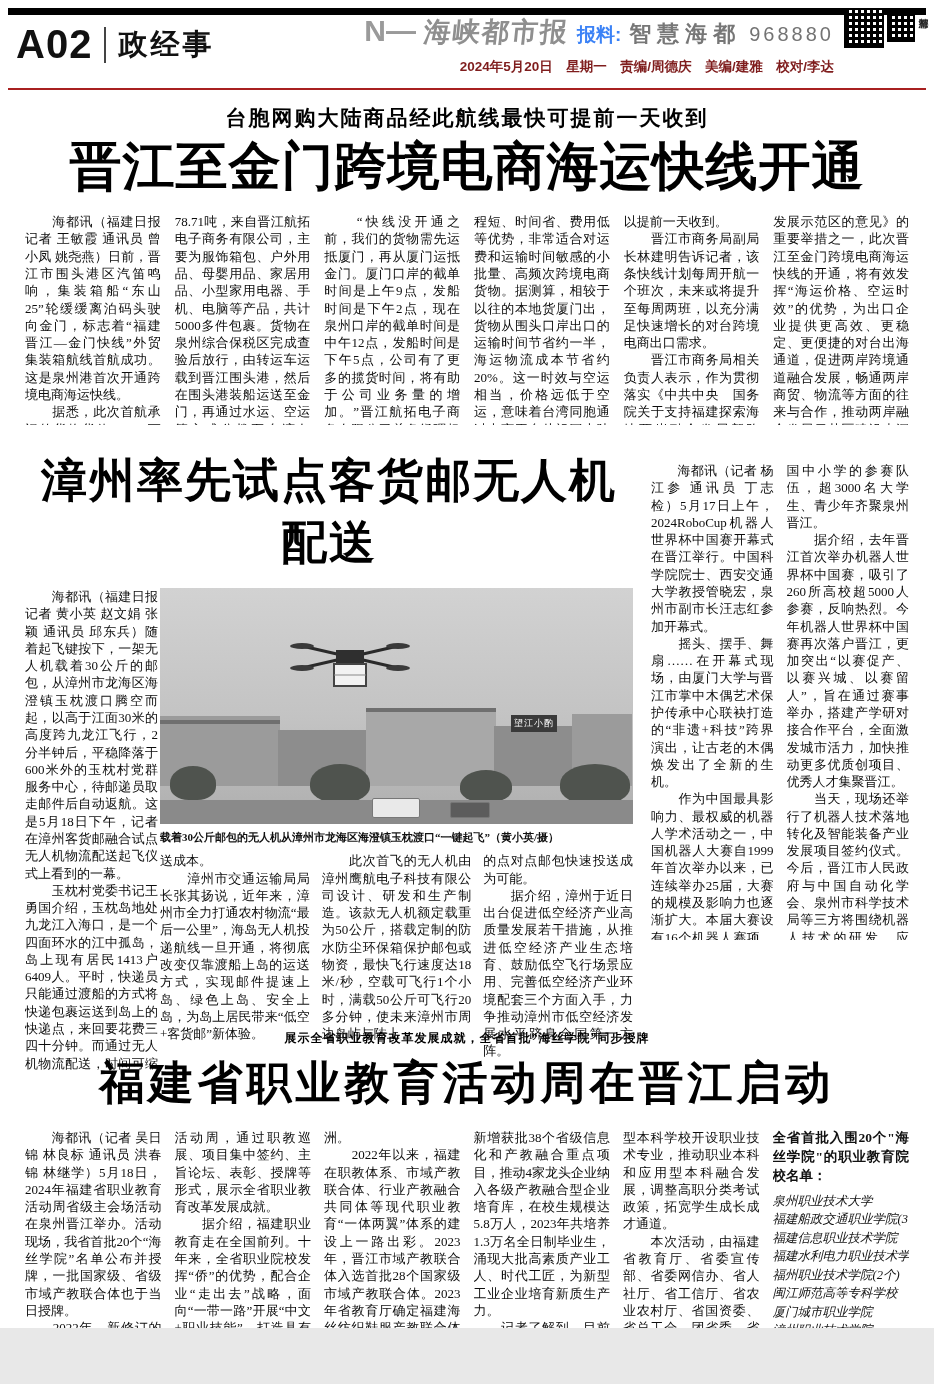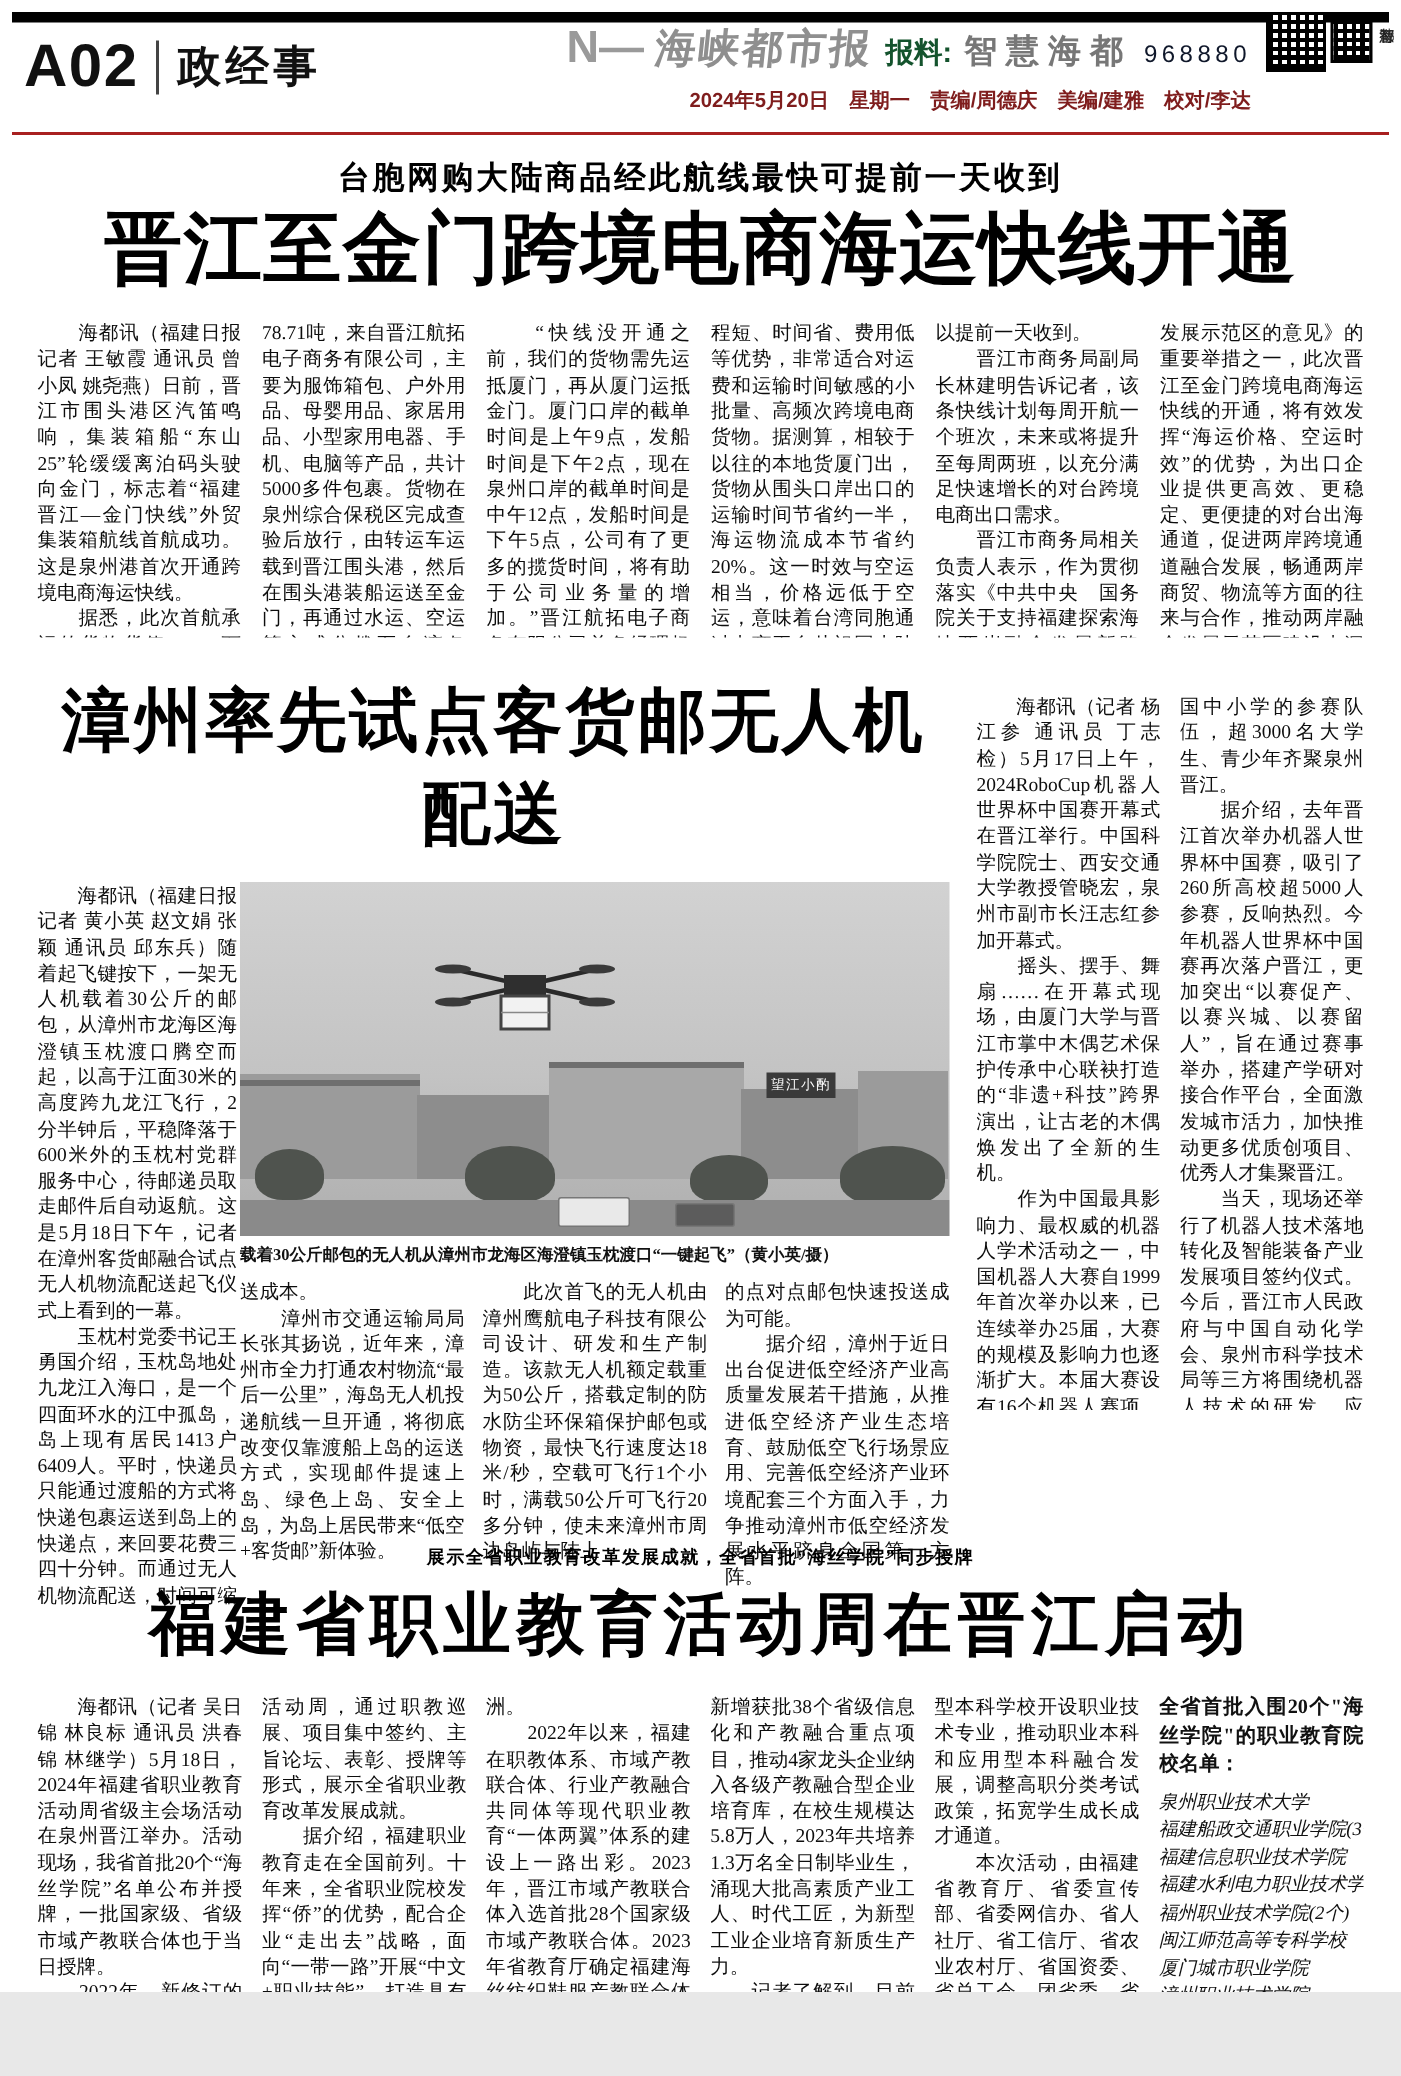--- a/index.html
+++ b/index.html
@@ -12,23 +12,23 @@
   
   .topbar { position:absolute; top:8px; left:8px; right:8px; height:7px; background:#000; }
   .hdr-left { position:absolute; top:22px; left:16px; display:flex; align-items:center; gap:12px; }
   .pageno { font-family:"Liberation Sans", sans-serif; font-weight:bold; font-size:40px; letter-spacing:1px; }
   .hdr-div { width:2px; height:36px; background:#444; }
   .section-title { font-family:"Liberation Sans", sans-serif; font-weight:bold; font-size:29px; letter-spacing:3px; }
   .hdr-right { position:absolute; top:14px; right:100px; text-align:right; }
   .brandline { display:flex; align-items:baseline; justify-content:flex-end; gap:8px; }
   .brand-n { font-family:"Liberation Sans", sans-serif; font-weight:bold; font-size:30px; color:#9a9a9a; }
   .masthead { font-size:27px; font-weight:bold; color:#8f8f8f; transform:skewX(-6deg); letter-spacing:2px; }
-  .baoliao { font-family:"Liberation Sans", sans-serif; font-weight:bold; font-size:19px; color:#14532d; }
+  .baoliao { font-family:"Liberation Sans", sans-serif; font-weight:bold; font-size:19px; color:#3b82f6; }
   .hotline-name { font-family:"Liberation Sans", sans-serif; font-weight:bold; font-size:22px; color:#777; letter-spacing:6px; }
-  .hotline-num { font-family:"Liberation Sans", sans-serif; font-size:16px; color:#0f172a; letter-spacing:3px; }
+  .hotline-num { font-family:"Liberation Sans", sans-serif; font-size:20px; color:#737373; letter-spacing:3px; }
   .dateline { margin-top:8px; font-family:"Liberation Sans", sans-serif; font-size:13.5px; color:#7f1d1d; font-weight:bold; }
   .qr-wrap { position:absolute; top:8px; right:6px; display:flex; gap:3px; }
   .qr {
     width:40px; height:40px; border:2px solid #000;
     background-image:
       repeating-linear-gradient(0deg, #000 0 3px, rgba(0,0,0,0) 3px 6px),
       repeating-linear-gradient(90deg, #000 0 3px, #fff 3px 6px);
   }
   .qr.small { width:28px; height:28px; margin-top:6px; }
   .qr-caption { writing-mode:vertical-rl; font-size:10px; color:#222; line-height:1; padding-top:2px; }

